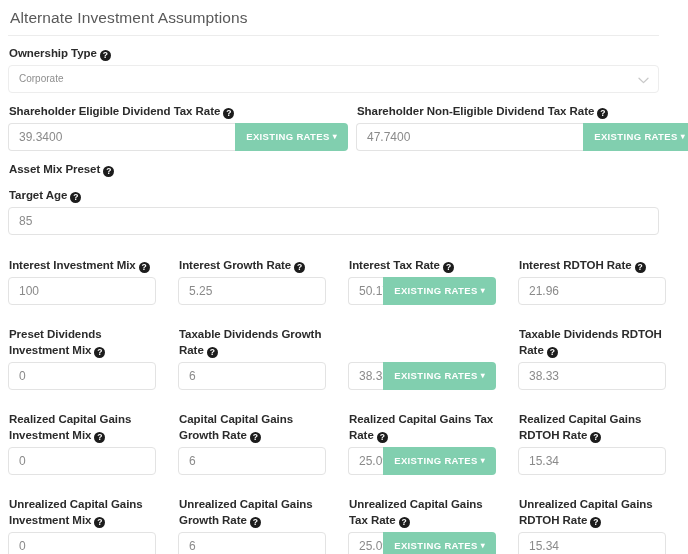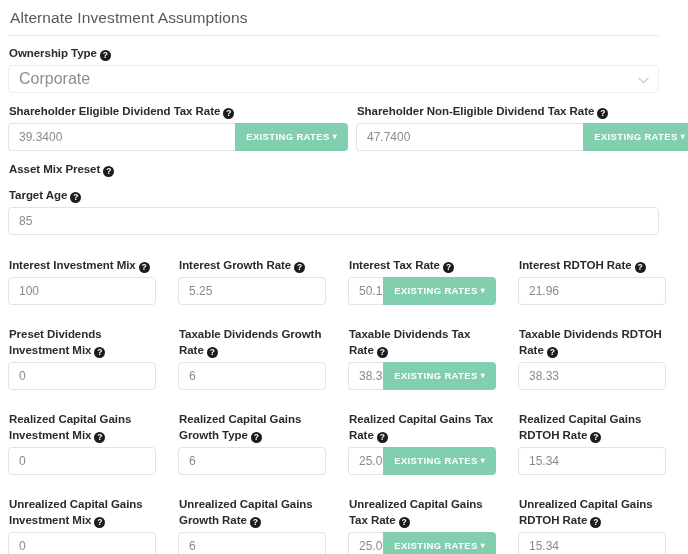--- a/index.html
+++ b/index.html
@@ -80,21 +80,21 @@
 
   
   .select-box {
     position: relative;
     box-sizing: border-box;
     height: 28px;
     width: 100%;
     border: 1px solid #ededed;
     border-radius: 4px;
     background: #ffffff;
-    font-size: 16px;
+    font-size: 10px;
     color: #8e8e8e;
     line-height: 26px;
     padding: 0 26px 16px 10px;
     white-space: nowrap;
     overflow: hidden;
   }
   .select-caret {
     position: absolute;
     right: 9px;
     top: 0;
@@ -284,23 +284,20 @@
     </div>
     <div class="cell">
       <div class="field-label">
         <span>Taxable Dividends Growth Rate</span><span class="help-icon">?</span>
       </div>
       <div class="control">
           <div class="input-box wide">6</div>
         </div>
     </div>
     <div class="cell">
-      <div class="field-label">
-        <span>Taxable Dividends Tax Rate</span><span class="help-icon">?</span>
-      </div>
       <div class="control">
         <div class="input-group">
           <div class="input-box">38.33</div>
           <button class="rates-btn"><span>EXISTING RATES</span><span class="caret">▾</span></button>
         </div>
       </div>
     </div>
     <div class="cell">
       <div class="field-label">
         <span>Taxable Dividends RDTOH Rate</span><span class="help-icon">?</span>
@@ -315,21 +312,21 @@
     <div class="cell">
       <div class="field-label">
         <span>Realized Capital Gains Investment Mix</span><span class="help-icon">?</span>
       </div>
       <div class="control">
           <div class="input-box wide">0</div>
         </div>
     </div>
     <div class="cell">
       <div class="field-label">
-        <span>Realized Capital Gains Growth Type</span><span class="help-icon">?</span>
+        <span>Capital Capital Gains Growth Rate</span><span class="help-icon">?</span>
       </div>
       <div class="control">
           <div class="input-box wide">6</div>
         </div>
     </div>
     <div class="cell">
       <div class="field-label">
         <span>Realized Capital Gains Tax Rate</span><span class="help-icon">?</span>
       </div>
       <div class="control">

